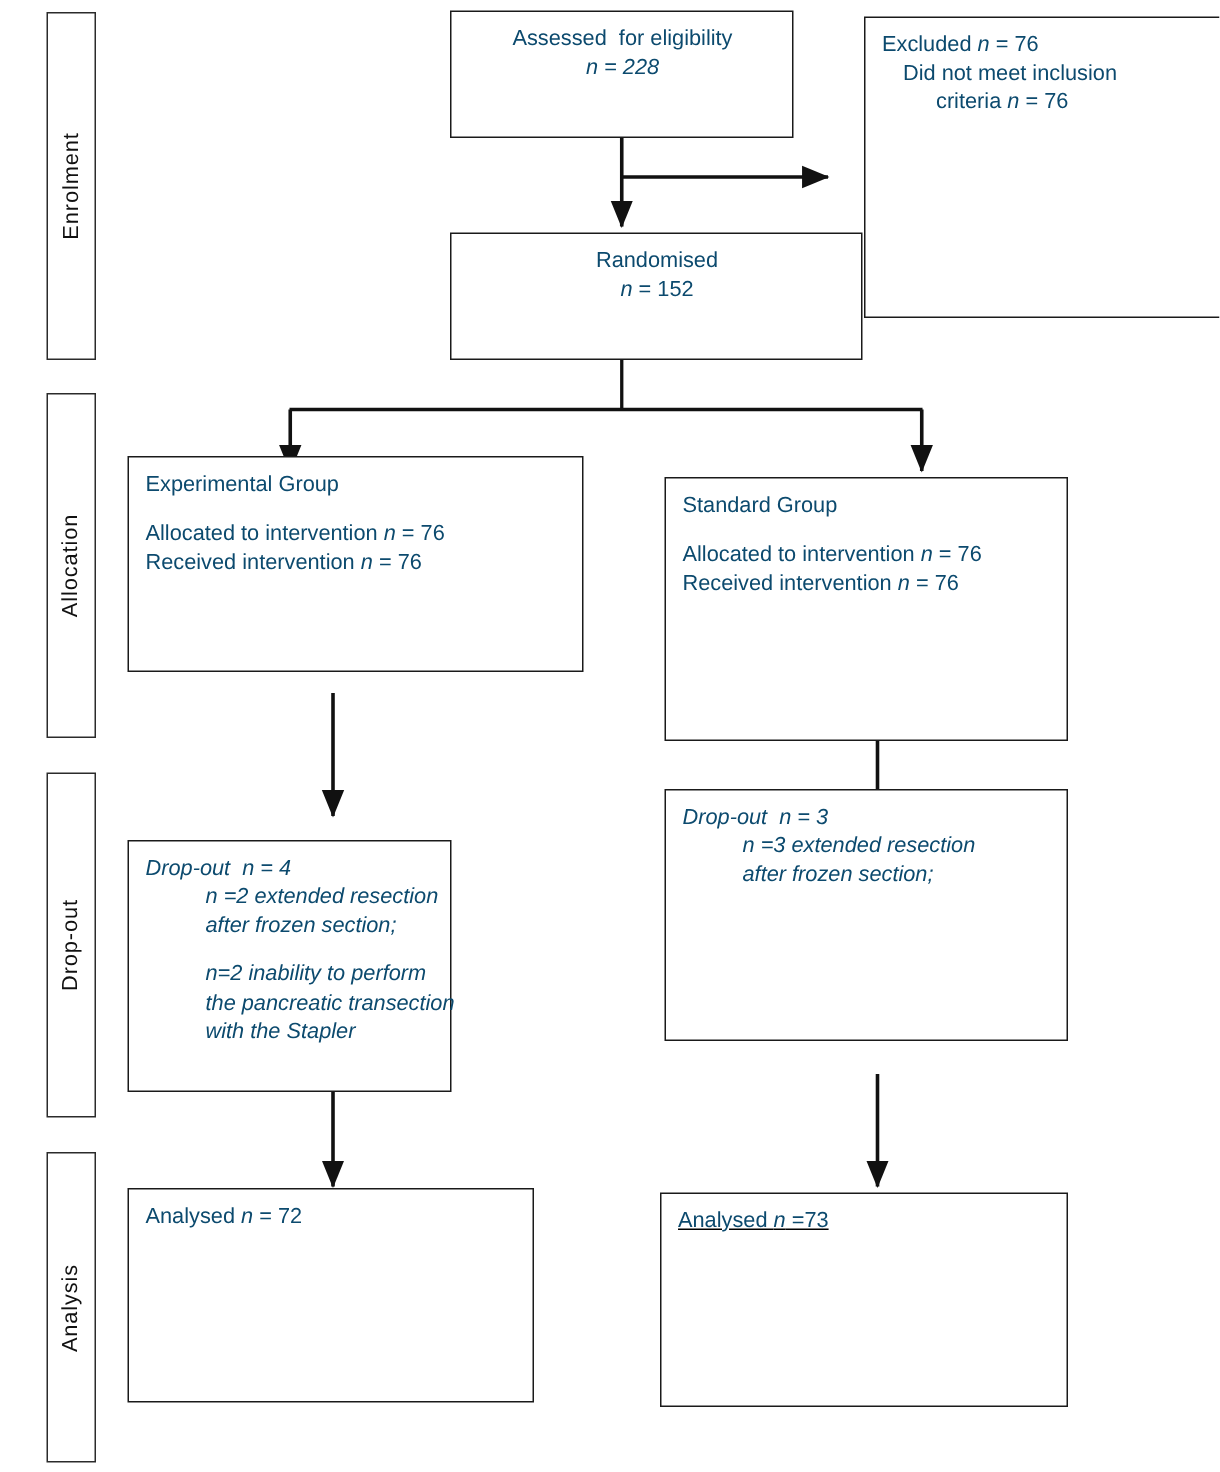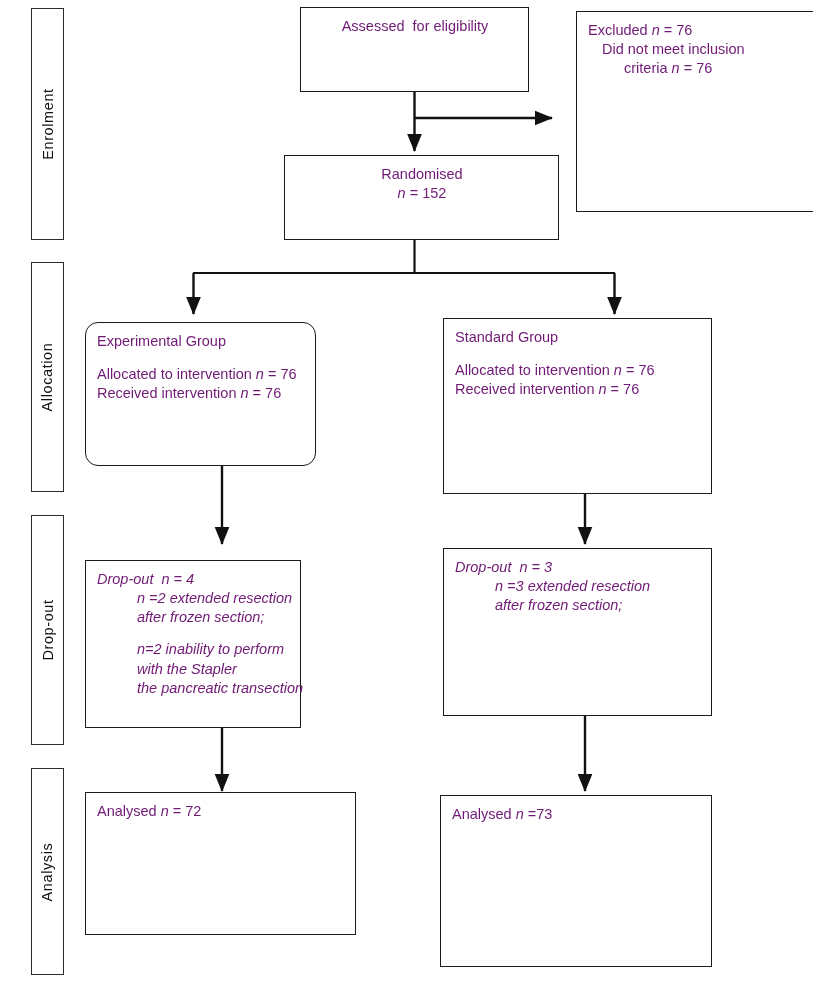--- a/index.html
+++ b/index.html
@@ -51,21 +51,21 @@
     position: absolute;
     box-sizing: border-box;
     border: 1.5px solid #1a1a1a;
     background: #ffffff;
     padding: 9px 10px 6px 11px;
   }
   .node .line {
     font-size: 14.5px;
     line-height: 1.32;
     white-space: pre;
-    color: #701a75;
+    color: #0c4a6e;
   }
   .node .line.center  { text-align: center; }
   .node .line.italic  { font-style: italic; }
   .node .line.indent  { padding-left: 40px; }
   .node .line.spacer  { height: 13px; }
   .node .gap-after    { margin-bottom: 14px; }
 
   
   .nv { font-style: italic; }
 </style>
@@ -104,62 +104,63 @@
   </div>
   <div class="stage-rail" style="left:31px; top:515px; width:33px; height:230px;">
     <span class="rail-text">Drop-out</span>
   </div>
   <div class="stage-rail" style="left:31px; top:768px; width:33px; height:207px;">
     <span class="rail-text">Analysis</span>
   </div>
 
   <div class="node" style="left:300px; top:7px; width:229px; height:85px;">
     <div class="line center">Assessed  for eligibility</div>
+    <div class="line center"><span class="nv">n</span><span class="nv"> = </span><span class="nv">228</span></div>
   </div>
 
   <div class="node" style="left:576px; top:11px; width:243px; height:201px;">
     <div class="line"><span>Excluded </span><span class="nv">n</span><span> = 76</span></div>
     <div class="line" style="padding-left:14px;">Did not meet inclusion</div>
     <div class="line" style="padding-left:36px;"><span>criteria </span><span class="nv">n</span><span> = 76</span></div>
   </div>
 
-  <div class="node" style="left:284px; top:155px; width:275px; height:85px;">
+  <div class="node" style="left:300px; top:155px; width:275px; height:85px;">
     <div class="line center">Randomised</div>
     <div class="line center"><span class="nv">n</span><span> = </span><span>152</span></div>
   </div>
 
-  <div class="node" style="left:85px; top:322px; width:231px; height:144px;border-radius:13px;">
+  <div class="node" style="left:85px; top:304px; width:304px; height:144px;">
     <div class="line gap-after">Experimental Group</div>
     <div class="line"><span>Allocated to intervention </span><span class="nv">n</span><span> = 76</span></div>
     <div class="line"><span>Received intervention </span><span class="nv">n</span><span> = 76</span></div>
   </div>
 
   <div class="node" style="left:443px; top:318px; width:269px; height:176px;">
     <div class="line gap-after">Standard Group</div>
     <div class="line"><span>Allocated to intervention </span><span class="nv">n</span><span> = 76</span></div>
     <div class="line"><span>Received intervention </span><span class="nv">n</span><span> = 76</span></div>
   </div>
 
   <div class="node" style="left:85px; top:560px; width:216px; height:168px;">
     <div class="line italic">Drop-out  n = 4</div>
     <div class="line italic indent">n =2 extended resection</div>
     <div class="line italic indent">after frozen section;</div>
     <div class="line spacer"></div>
     <div class="line italic indent">n=2 inability to perform</div>
+    <div class="line italic indent">the pancreatic transection</div>
     <div class="line italic indent">with the Stapler</div>
-    <div class="line italic indent">the pancreatic transection</div>
   </div>
 
-  <div class="node" style="left:443px; top:548px; width:269px; height:168px;">
+  <div class="node" style="left:443px; top:526px; width:269px; height:168px;">
     <div class="line italic">Drop-out  n = 3</div>
     <div class="line italic indent">n =3 extended resection</div>
     <div class="line italic indent">after frozen section;</div>
   </div>
 
   <div class="node" style="left:85px; top:792px; width:271px; height:143px;">
     <div class="line"><span>Analysed </span><span class="nv">n</span><span> = 72</span></div>
   </div>
 
-  <div class="node" style="left:440px; top:795px; width:272px; height:172px;">
+  <div class="node" style="left:440px; top:795px; width:272px; height:143px;text-decoration:underline;">
     <div class="line"><span>Analysed </span><span class="nv">n</span><span> =73</span></div>
   </div>
 
 </div>
 
 </body></html>

